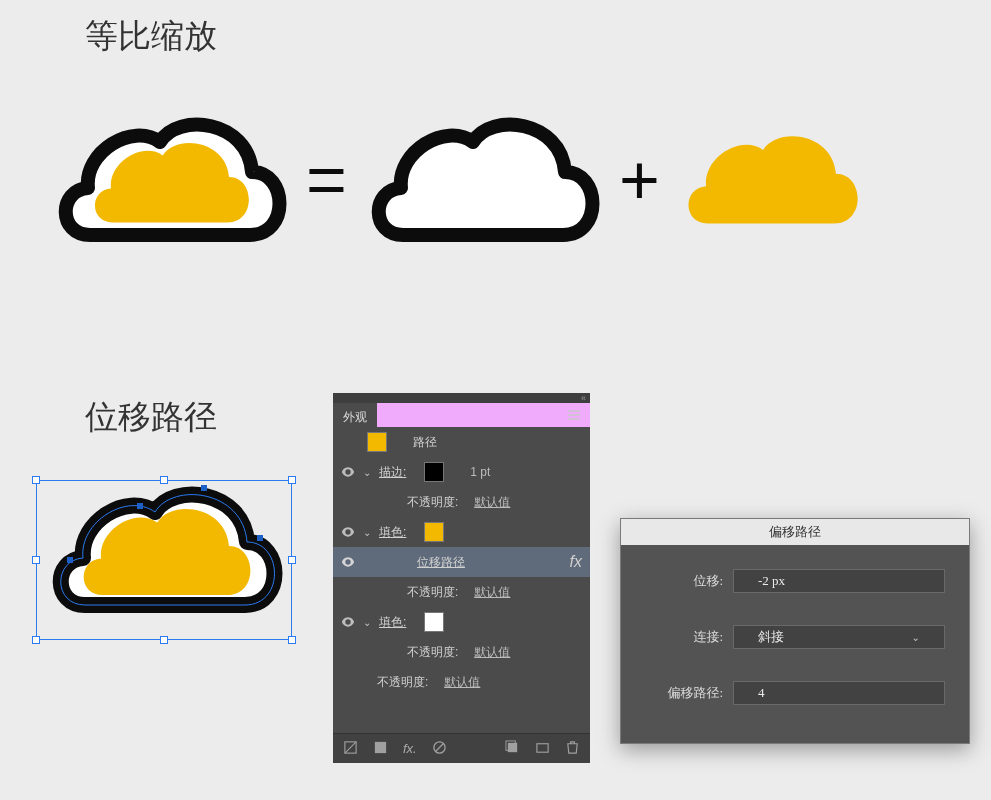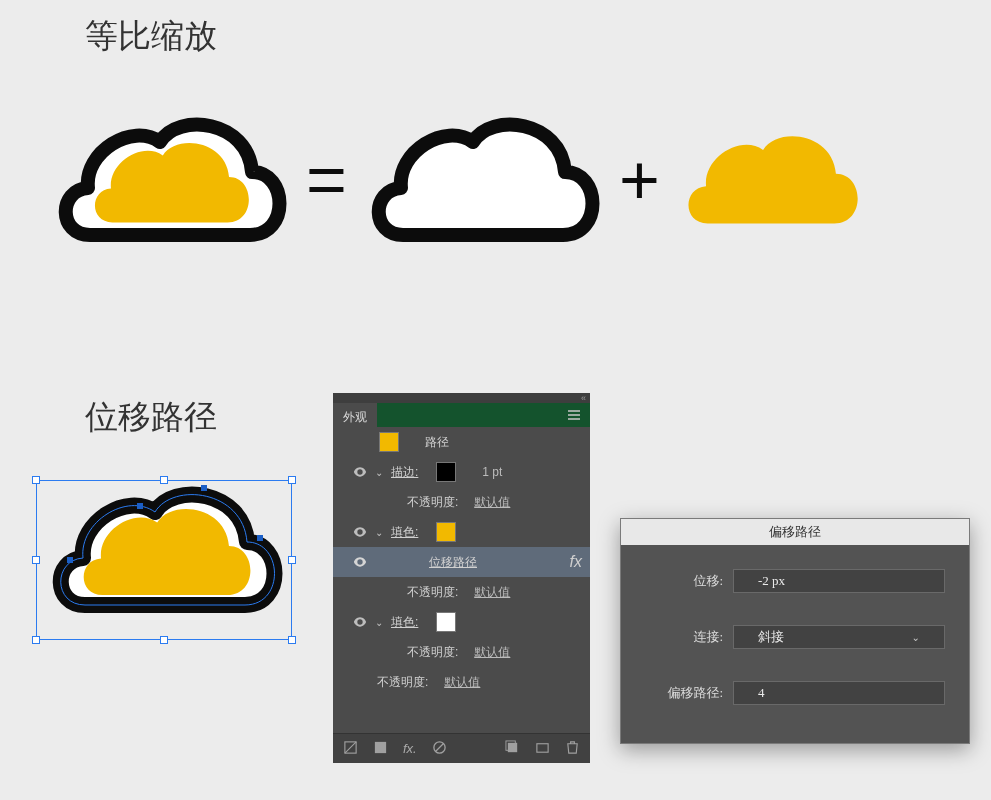--- a/index.html
+++ b/index.html
@@ -76,38 +76,38 @@
   }
   .panel-top {
     height: 10px;
     background: #3e3e3e;
     display:flex; justify-content:flex-end; align-items:center;
     padding-right:4px;
     font-size:9px; color:#999;
   }
   .panel-tabs {
     display:flex;
-    background:#14532d;
+    background:#f0abfc;
     align-items:stretch;
     height:24px;
   }
   .tab {
     background:#4b4b4b;
     padding:4px 10px 0 10px;
     font-size:12px;
     color:#d8d8d8;
     display:flex; align-items:center;
   }
   .panel-tabs .menu { margin-left:auto; padding:4px 8px; color:#c0c0c0; }
 
   .row {
     display:flex;
     align-items:center;
     height:30px;
-    padding-left:18px;
+    padding-left:6px;
     gap:6px;
   }
   .row.selected { background:#5f6b7a; }
   .swatch {
     width:20px; height:20px;
     border:1px solid #777;
     display:inline-block;
   }
   .swatch.yellow { background:#f2b900; }
   .swatch.white { background:#fff; }

